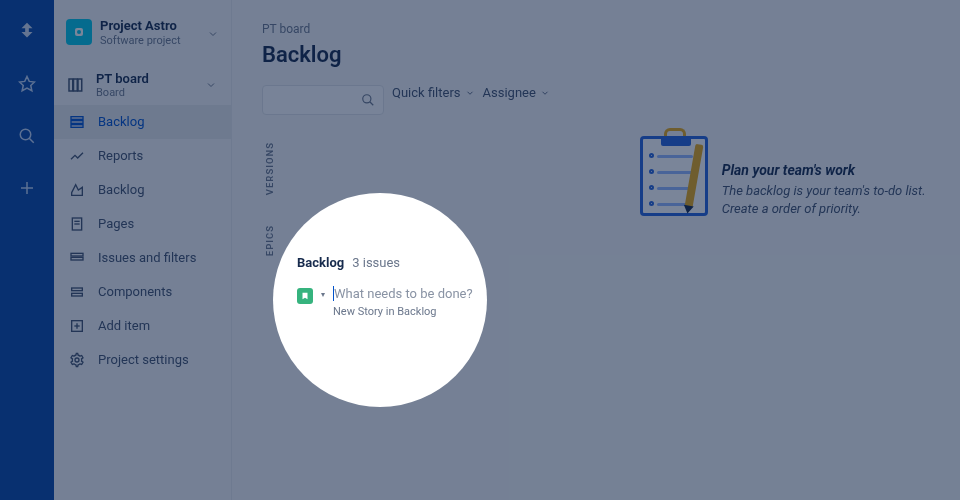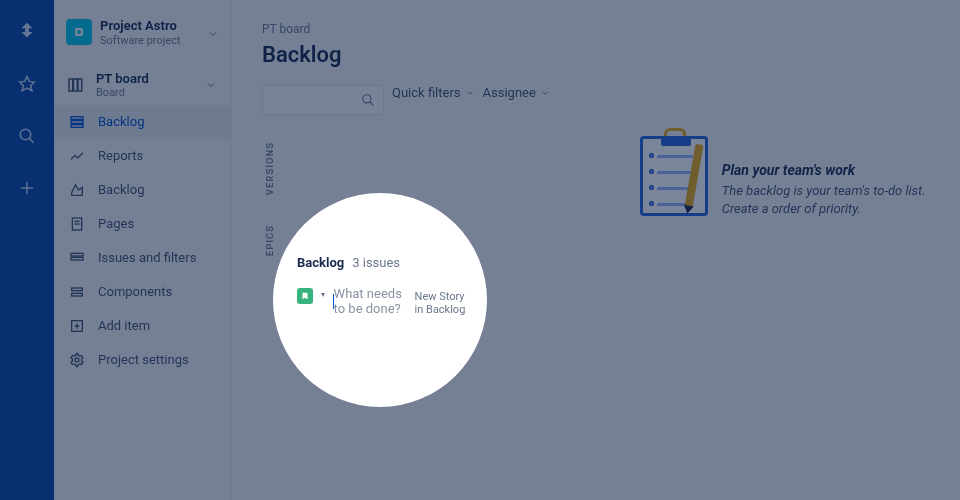--- a/index.html
+++ b/index.html
@@ -50,21 +50,21 @@
 
 .spot { position: absolute; left: 273px; top: 193px; width: 214px; height: 214px; border-radius: 50%; background: #fff; overflow: hidden; }
 .spot-inner { position: absolute; left: 24px; top: 62px; right: 12px; }
 .bl-head { display: flex; align-items: center; gap: 8px; margin-bottom: 16px; font-size: 13px; }
 .bl-head .bl-strong { font-weight: 700; color: #172b4d; }
 .bl-head .bl-count { color: #6b778c; }
 .bl-create { display: flex; align-items: flex-start; gap: 8px; margin-bottom: 6px; }
 .story-badge { width: 16px; height: 16px; background: #36b37e; border-radius: 3px; display: flex; align-items: center; justify-content: center; margin-top: 2px; flex-shrink: 0; }
 .story-badge svg { width: 10px; height: 10px; }
 .badge-dd { color: #6b778c; font-size: 8px; margin-top: 4px; }
-.input-col { display: flex; flex-direction: row; }
+.input-col { display: flex; flex-direction: column; }
 .input-line { display: flex; align-items: center; gap: 0; }
 .cursor { width: 1px; height: 15px; background: #0052cc; }
 .placeholder { color: #8993a4; font-size: 13px; }
 .new-story { font-size: 11px; color: #6b778c; margin-top: 4px; }
 
 svg { display: block; }
 </style>
 </head>
 <body>
 

